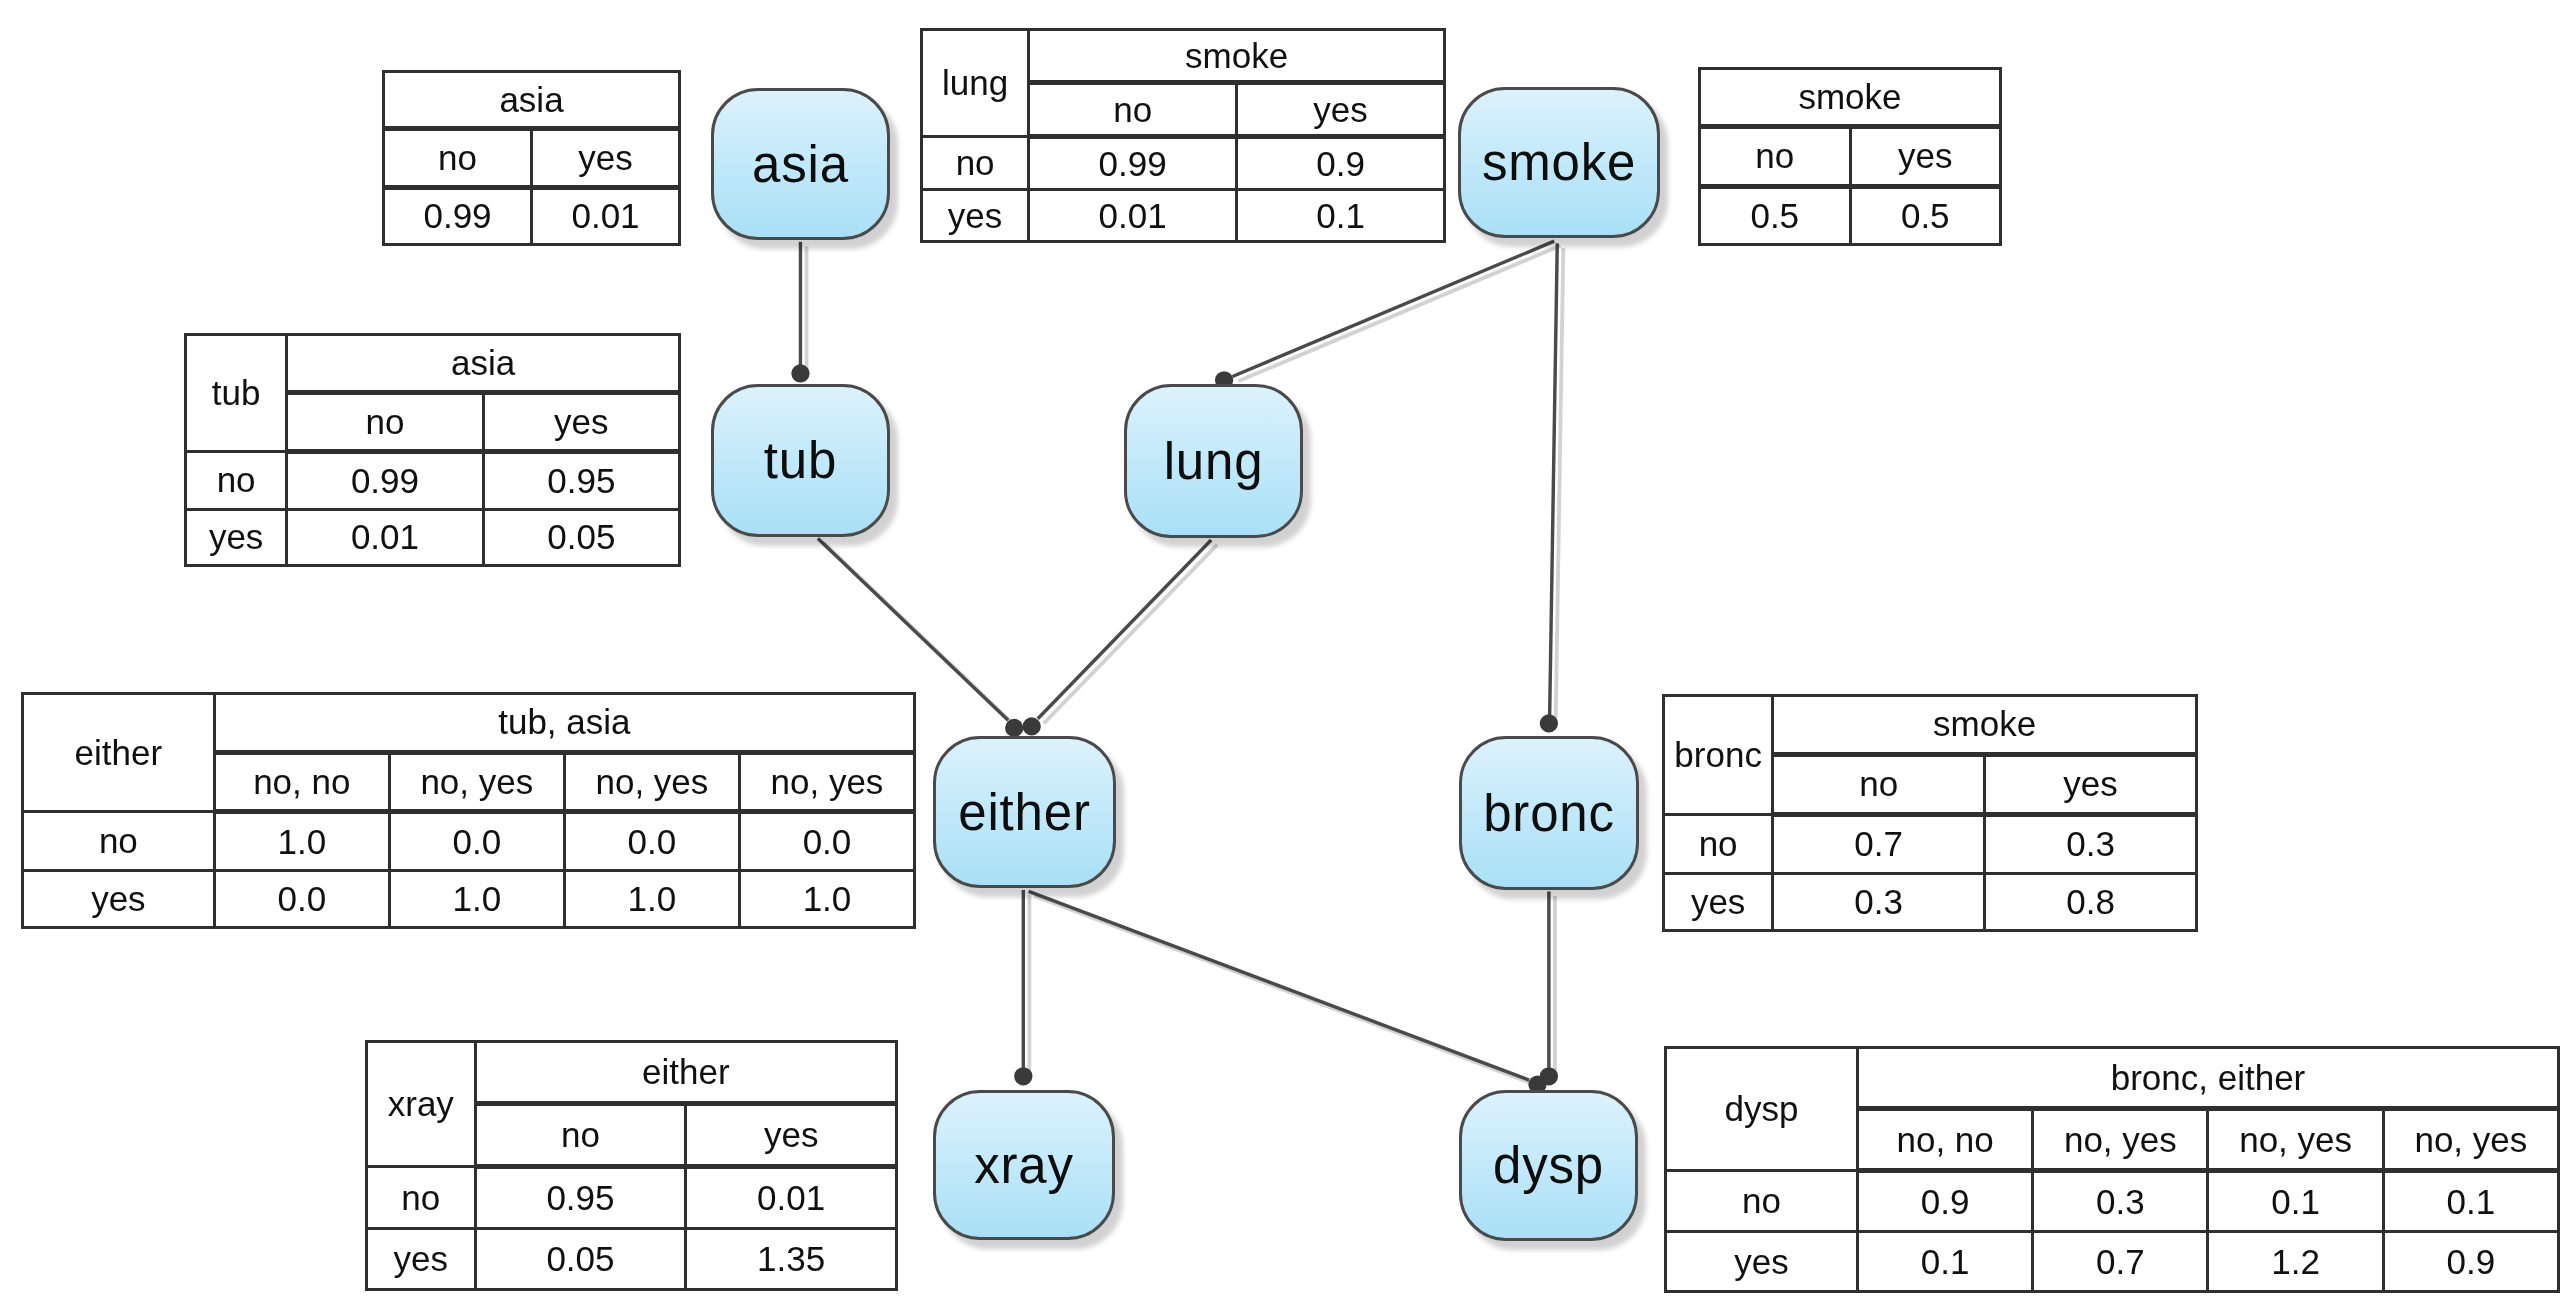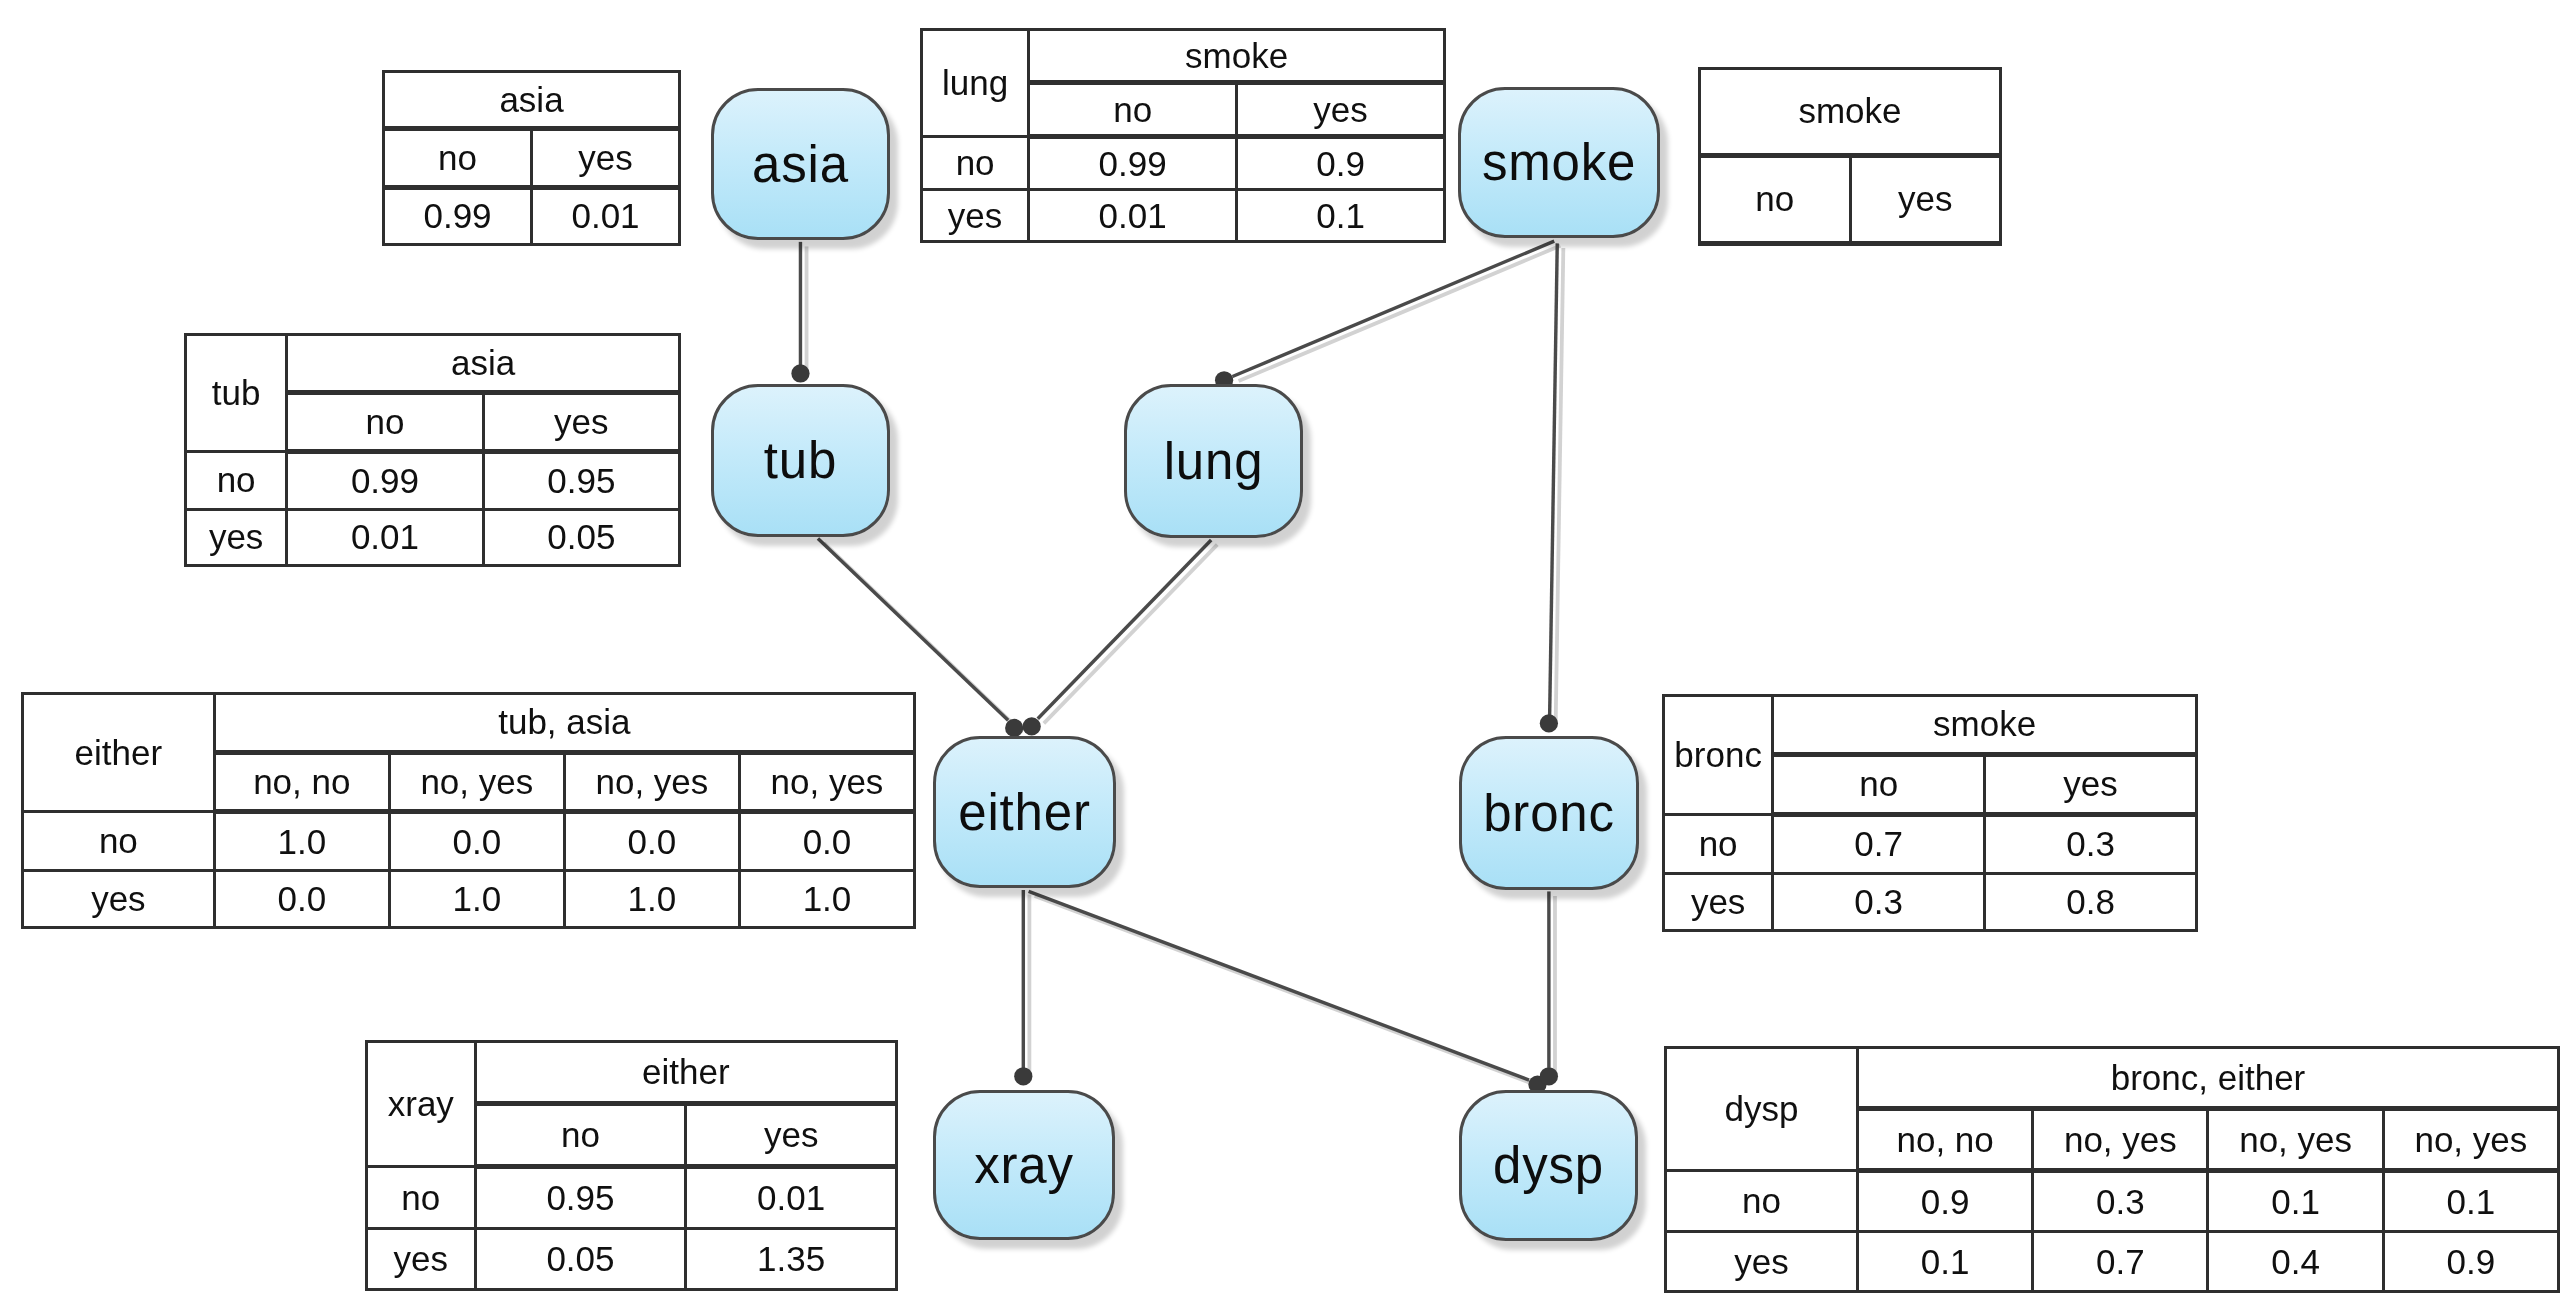--- a/index.html
+++ b/index.html
@@ -173,20 +173,24 @@
           <col style="width: 50%;">
         </colgroup>
         <tbody>
           <tr>
             <td class="parent-hdr" colspan="2">smoke</td>
           </tr>
           <tr>
             <td class="col-hdr">no</td>
             <td class="col-hdr">yes</td>
           </tr>
+          <tr>
+            <td class="val">0.5</td>
+            <td class="val">0.5</td>
+          </tr>
         </tbody>
       </table>
     </div>
   <div class="cpt-wrap" style="left: 184px; top: 333px; width: 497px; height: 234px;">
       <table class="cpt">
         <colgroup>
           <col style="width: 20.5%;">
           <col style="width: 39.75%;">
           <col style="width: 39.75%;">
         </colgroup>
@@ -331,21 +335,21 @@
             <td class="row-hdr">no</td>
             <td class="val">0.9</td>
             <td class="val">0.3</td>
             <td class="val">0.1</td>
             <td class="val">0.1</td>
           </tr>
           <tr>
             <td class="row-hdr">yes</td>
             <td class="val">0.1</td>
             <td class="val">0.7</td>
-            <td class="val">0.4</td>
+            <td class="val">1.2</td>
             <td class="val">0.9</td>
           </tr>
         </tbody>
       </table>
     </div>
 
 </div>
 
 
 </body></html>

